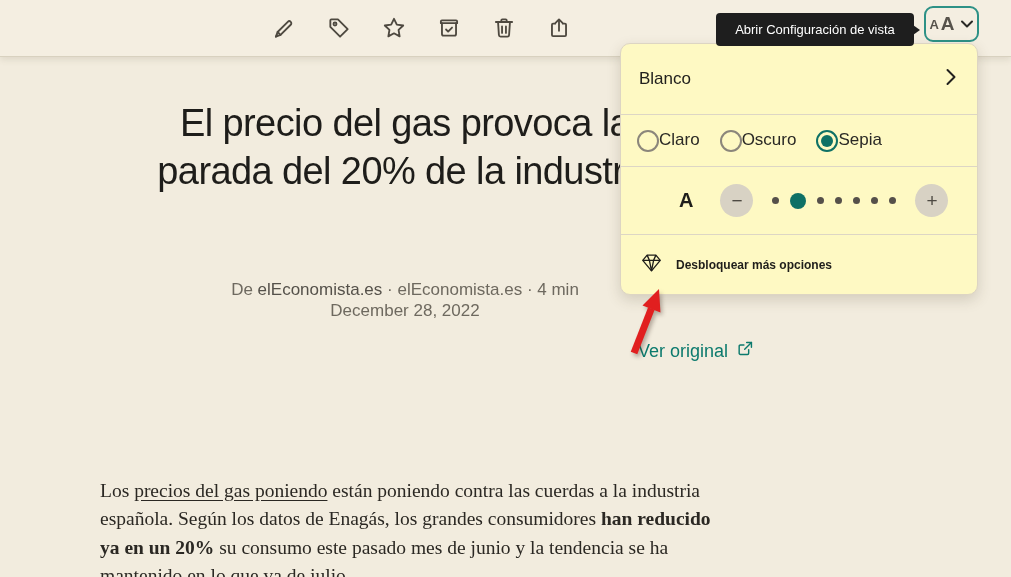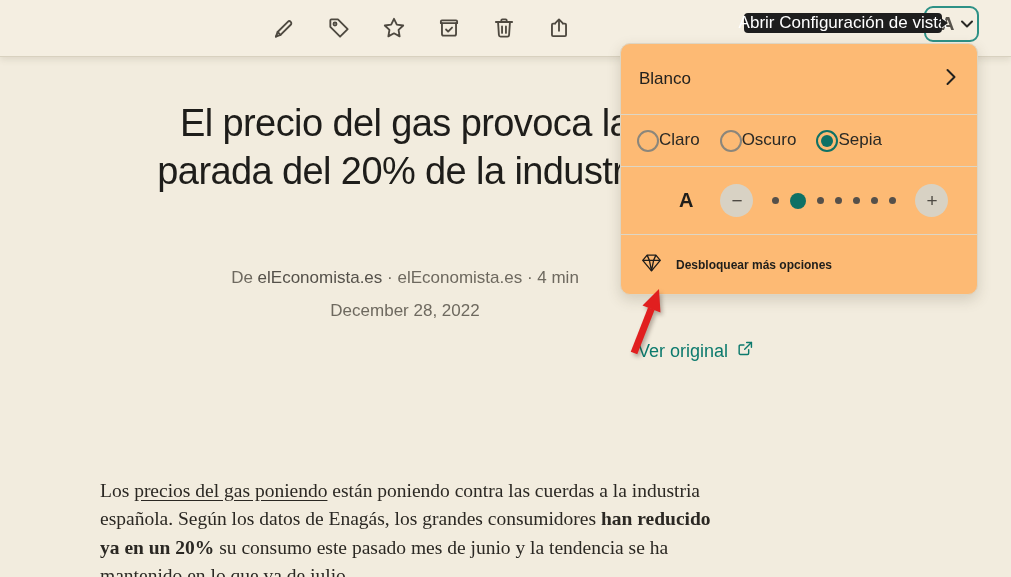--- a/index.html
+++ b/index.html
@@ -31,34 +31,34 @@
     border:2px solid #2d9186; border-radius:9px; background:transparent;
     display:flex; align-items:center; justify-content:center; gap:5px;
     cursor:pointer; z-index:3; padding:0;
   }
   .aa-small { font-size:13px; font-weight:700; color:#57534c; }
   .aa-big   { font-size:19px; font-weight:700; color:#57534c; margin-left:-3px; }
   .aa-button svg { stroke:#2a2925; fill:none; stroke-width:2; stroke-linecap:round; stroke-linejoin:round; }
 
   
   .tooltip {
-    position:absolute; left:716px; top:13px; height:20px; width:198px;
+    position:absolute; left:716px; top:13px; height:33px; width:198px;
     background:#1e1e1e; color:#fff; border-radius:4px;
     display:flex; align-items:center; justify-content:center;
-    font-size:17px; z-index:6; white-space:nowrap;margin-left:28px;
+    font-size:13px; z-index:6; white-space:nowrap;
   }
   .tooltip::after {
     content:""; position:absolute; right:-6px; top:50%; transform:translateY(-50%);
     border-left:7px solid #1e1e1e; border-top:5px solid transparent; border-bottom:5px solid transparent;
   }
 
   
   .panel {
     position:absolute; left:620px; top:43px; width:358px; height:252px;
-    background:#fdba74; border:1px solid #ddd5c3; border-radius:10px;
+    background:#fef9c3; border:1px solid #ddd5c3; border-radius:10px;
     box-shadow:0 5px 14px rgba(70,60,40,0.18); z-index:5;
   }
   .panel-row { position:absolute; left:0; width:100%; display:flex; align-items:center; }
   .row-font    { top:0;   height:70px;  justify-content:space-between; padding:0 20px 0 18px; cursor:pointer; }
   .row-theme   { top:70px;  height:52px; border-top:1px solid #ddd6c5; padding-left:16px; gap:9px; }
   .row-size    { top:122px; height:68px; border-top:1px solid #ddd6c5; padding-left:58px; }
   .row-unlock  { top:190px; height:61px; border-top:1px solid #ddd6c5; padding-left:20px; gap:14px; cursor:pointer; }
   .row-label { font-size:17px; color:#22211e; }
   .row-font svg { stroke:#22211e; fill:none; stroke-width:2; stroke-linecap:round; stroke-linejoin:round; }
 
@@ -85,21 +85,21 @@
   .gem-icon svg { stroke:#1f1e1b; fill:none; stroke-width:1.5; stroke-linejoin:round; }
   .unlock-label { font-size:12px; font-weight:600; color:#1f1e1b; }
 
   
   .article-title {
     position:absolute; top:99px; left:55px; width:700px; z-index:1;
     text-align:center; font-size:38px; line-height:48px; font-weight:500;
     color:#1e1d1a; letter-spacing:-0.6px;
   }
   .byline {
-    position:absolute; top:268px; left:55px; width:700px; z-index:1;
+    position:absolute; top:280px; left:55px; width:700px; z-index:1;
     text-align:center; font-size:17px; color:#6e695f;
   }
   .byline .author { color:#55514a; }
   .date-line {
     position:absolute; top:301px; left:55px; width:700px; z-index:1;
     text-align:center; font-size:17px; color:#6e695f;
   }
   .original-link {
     position:absolute; top:339px; left:55px; width:700px; z-index:1;
     text-align:right; font-size:18px; color:#0c7a6d;

